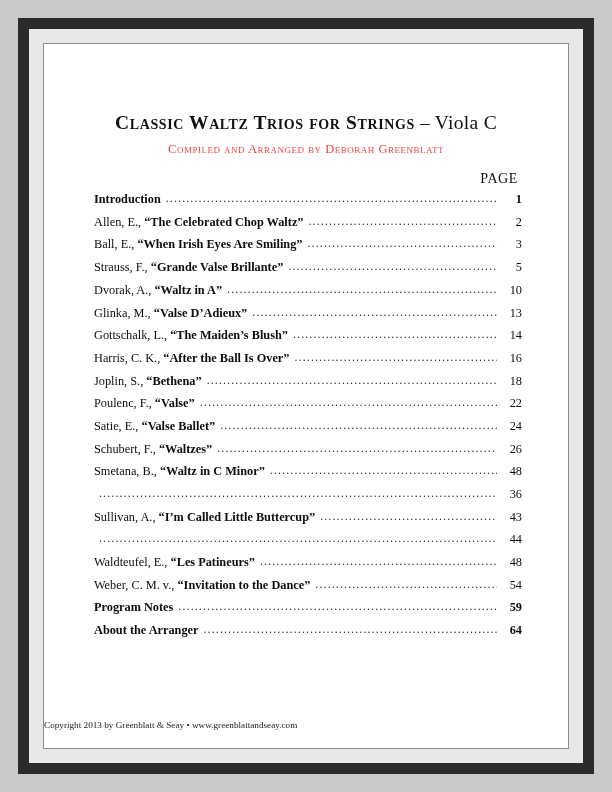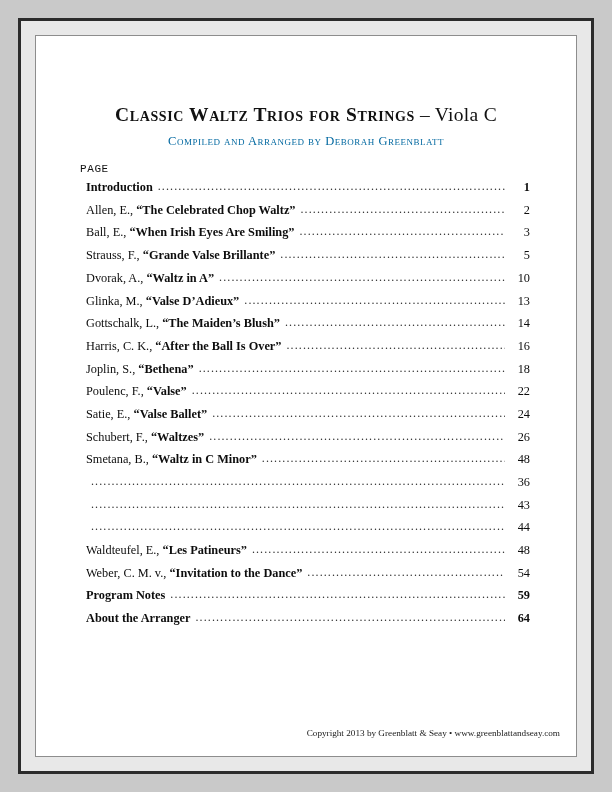--- a/index.html
+++ b/index.html
@@ -13,21 +13,21 @@
     font-family: "Liberation Serif", serif;
   }
   .page-outer {
     position: absolute;
     left: 18px;
     top: 18px;
     width: 576px;
     height: 756px;
     background: #2b2b2b;
     box-sizing: border-box;
-    padding: 3px;
+    padding: 11px;
   }
   .page-mid {
     width: 100%;
     height: 100%;
     background: #e8e8e8;
     box-sizing: border-box;
     padding: 14px;
   }
   .page-inner {
     width: 100%;
@@ -52,30 +52,30 @@
     letter-spacing: 0.6px;
   }
   .doc-title .plain {
     font-weight: normal;
   }
   .doc-subtitle {
     text-align: center;
     font-size: 12.5px;
     font-variant: small-caps;
     letter-spacing: 0.5px;
-    color: #0369a1;
+    color: #ef4444;
     margin: 8px 0 0 0;
   }
   .page-col-label {
-    font-size: 11px;
+    text-align: right;
+    font-size: 14px;
     font-variant: small-caps;
     letter-spacing: 0.6px;
     color: #111;
     margin: 14px 6px 0 0;
-    font-family: Liberation Mono, monospace;
   }
   .toc {
     margin: 1px 0 0 0;
     padding: 0 2px 0 6px;
   }
   .toc-row {
     display: flex;
     align-items: baseline;
     font-size: 12.3px;
     color: #0d0d0d;
@@ -115,24 +115,23 @@
     font-size: 12.3px;
   }
   .toc-page.bold {
     font-weight: bold;
   }
   .footer {
     position: absolute;
     left: 0;
     right: 16px;
     bottom: 18px;
-    text-align: right;
+    text-align: left;
     font-size: 9.2px;
     color: #1a1a1a;
-    margin-left: 8px;
   }
 </style>
 </head>
 <body>
 
 <div class="page-outer">
   <div class="page-mid">
     <div class="page-inner">
 
       <div class="doc-title">
@@ -207,20 +206,21 @@
           <div class="toc-row">
             <span class="toc-label"><span class="author">Smetana, B., </span><span class="work">“Waltz in C Minor”</span></span>
             <span class="toc-dots">........................................................................................................................</span>
             <span class="toc-page">48</span>
           </div>
           <div class="toc-row">
             <span class="toc-dots">........................................................................................................................</span>
             <span class="toc-page">36</span>
           </div>
           <div class="toc-row">
+            <span class="toc-label"><span class="author">Sullivan, A., </span><span class="work">“I’m Called Little Buttercup”</span></span>
             <span class="toc-dots">........................................................................................................................</span>
             <span class="toc-page">43</span>
           </div>
           <div class="toc-row">
             <span class="toc-dots">........................................................................................................................</span>
             <span class="toc-page">44</span>
           </div>
           <div class="toc-row">
             <span class="toc-label"><span class="author">Waldteufel, E., </span><span class="work">“Les Patineurs”</span></span>
             <span class="toc-dots">........................................................................................................................</span>

